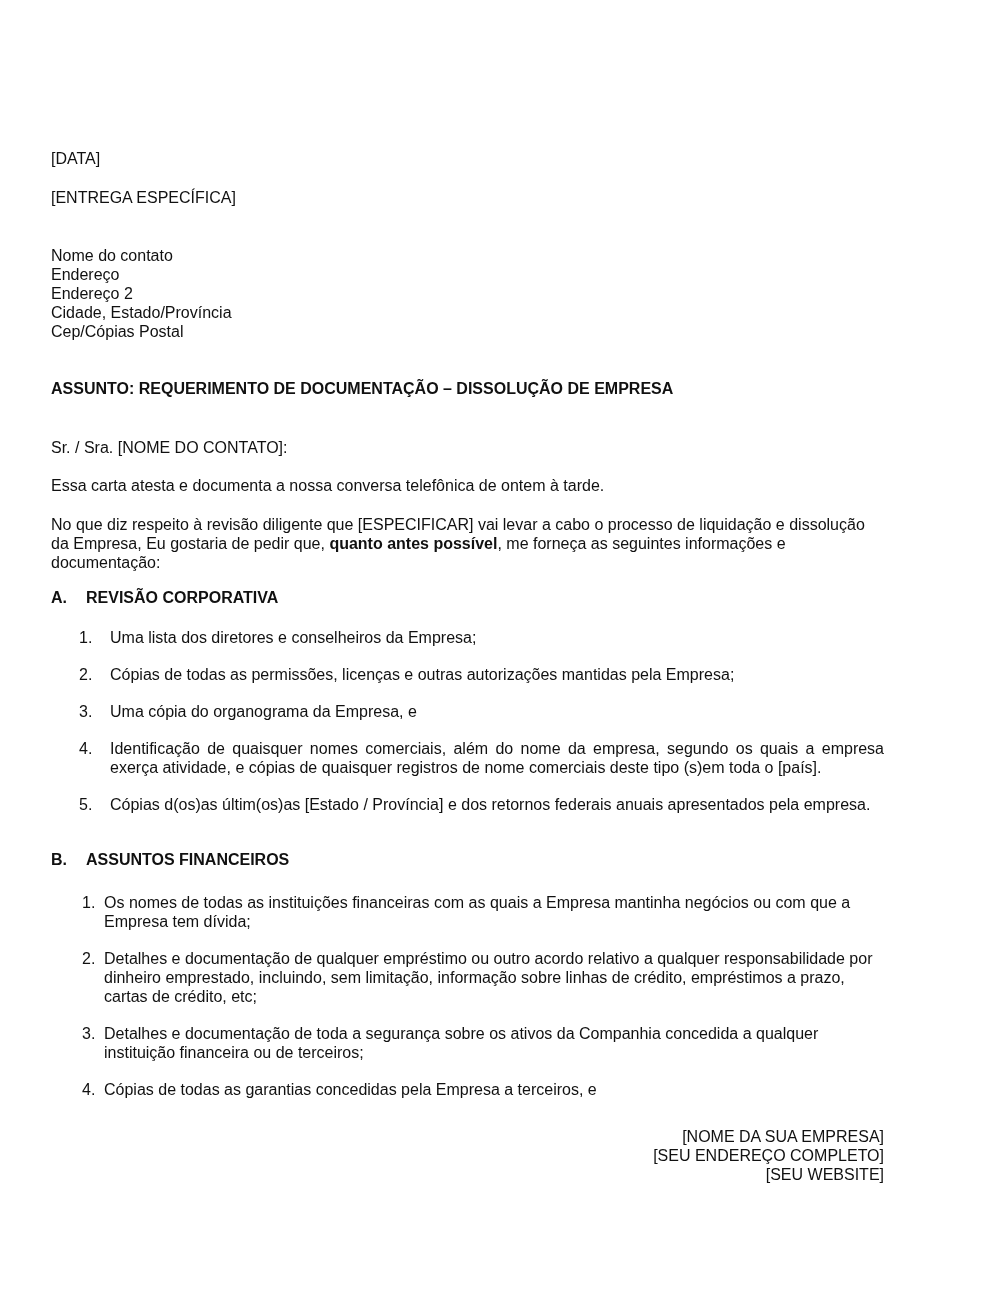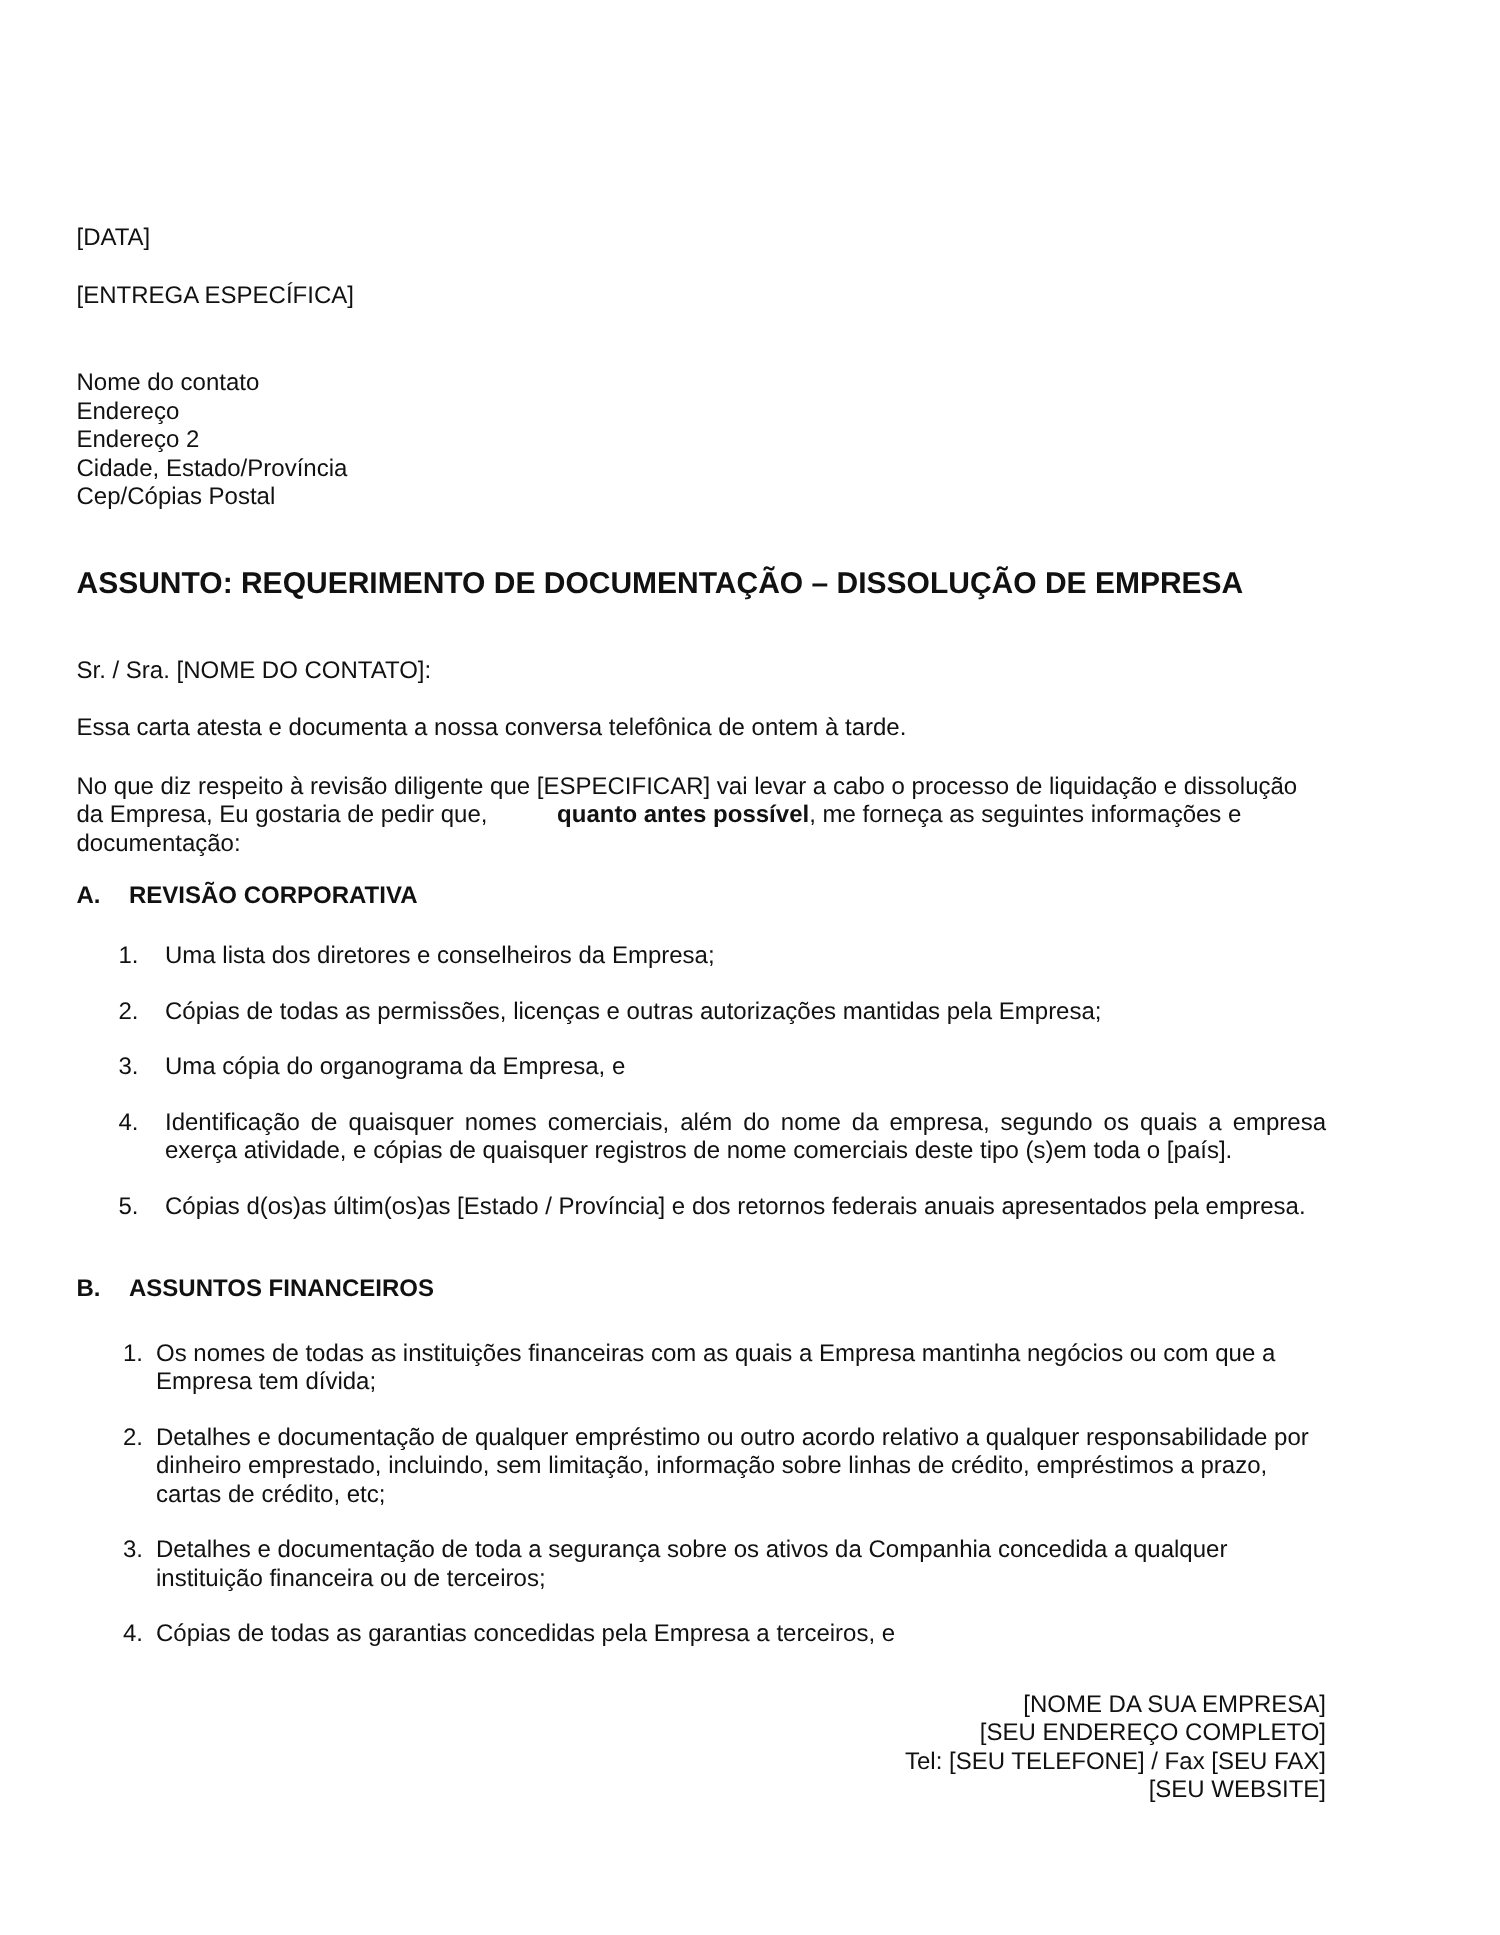--- a/index.html
+++ b/index.html
@@ -19,21 +19,21 @@
     box-sizing: border-box;
     padding: 149px 116px 0 51px;
     overflow: hidden;
   }
   .para { margin: 0; }
   .p-date { margin-bottom: 20px; }
   .p-delivery { margin-bottom: 39px; }
   .address { margin-bottom: 36px; }
   .subject {
     font-weight: bold;
-    font-size: 20px;
+    font-size: 16px;
     line-height: 24px;
     margin: 0 0 37px 0;
     white-space: nowrap;
   }
   .salutation { margin-bottom: 19px; }
   .intro { margin-bottom: 20px; }
   .request { margin-bottom: 16px; }
   .section-heading {
     font-weight: bold;
     margin: 0 0 21px 0;
@@ -58,21 +58,21 @@
     padding-left: 53px;
     text-indent: -22px;
     margin-bottom: 18px;
   }
   .list-b .num {
     display: inline-block;
     width: 22px;
     text-indent: 0;
   }
   .justify { text-align: justify; }
-  .bold { font-weight: bold; margin-left: 42px; }
+  .bold { font-weight: bold; }
   .footer {
     text-align: right;
     margin-top: 28px;
   }
 </style>
 </head>
 <body>
 
 <div class="page">
 
@@ -111,17 +111,16 @@
   <div class="list list-b">
     <div class="item"><span class="num">1.</span><span>Os nomes de todas as instituições financeiras com as quais a Empresa mantinha negócios ou com que a Empresa tem dívida;</span></div>
     <div class="item"><span class="num">2.</span><span>Detalhes e documentação de qualquer empréstimo ou outro acordo relativo a qualquer responsabilidade por dinheiro emprestado, incluindo, sem limitação, informação sobre linhas de crédito, empréstimos a prazo, cartas de crédito, etc;</span></div>
     <div class="item"><span class="num">3.</span><span>Detalhes e documentação de toda a segurança sobre os ativos da Companhia concedida a qualquer instituição financeira ou de terceiros;</span></div>
     <div class="item"><span class="num">4.</span><span>Cópias de todas as garantias concedidas pela Empresa a terceiros, e</span></div>
   </div>
 
   <div class="footer">
     <div>[NOME DA SUA EMPRESA]</div>
     <div>[SEU ENDEREÇO COMPLETO]</div>
-    <div>Tel: [SEU TELEFONE] / Fax [SEU FAX]</div>
     <div>[SEU WEBSITE]</div>
   </div>
 
 </div>
 
 </body></html>

